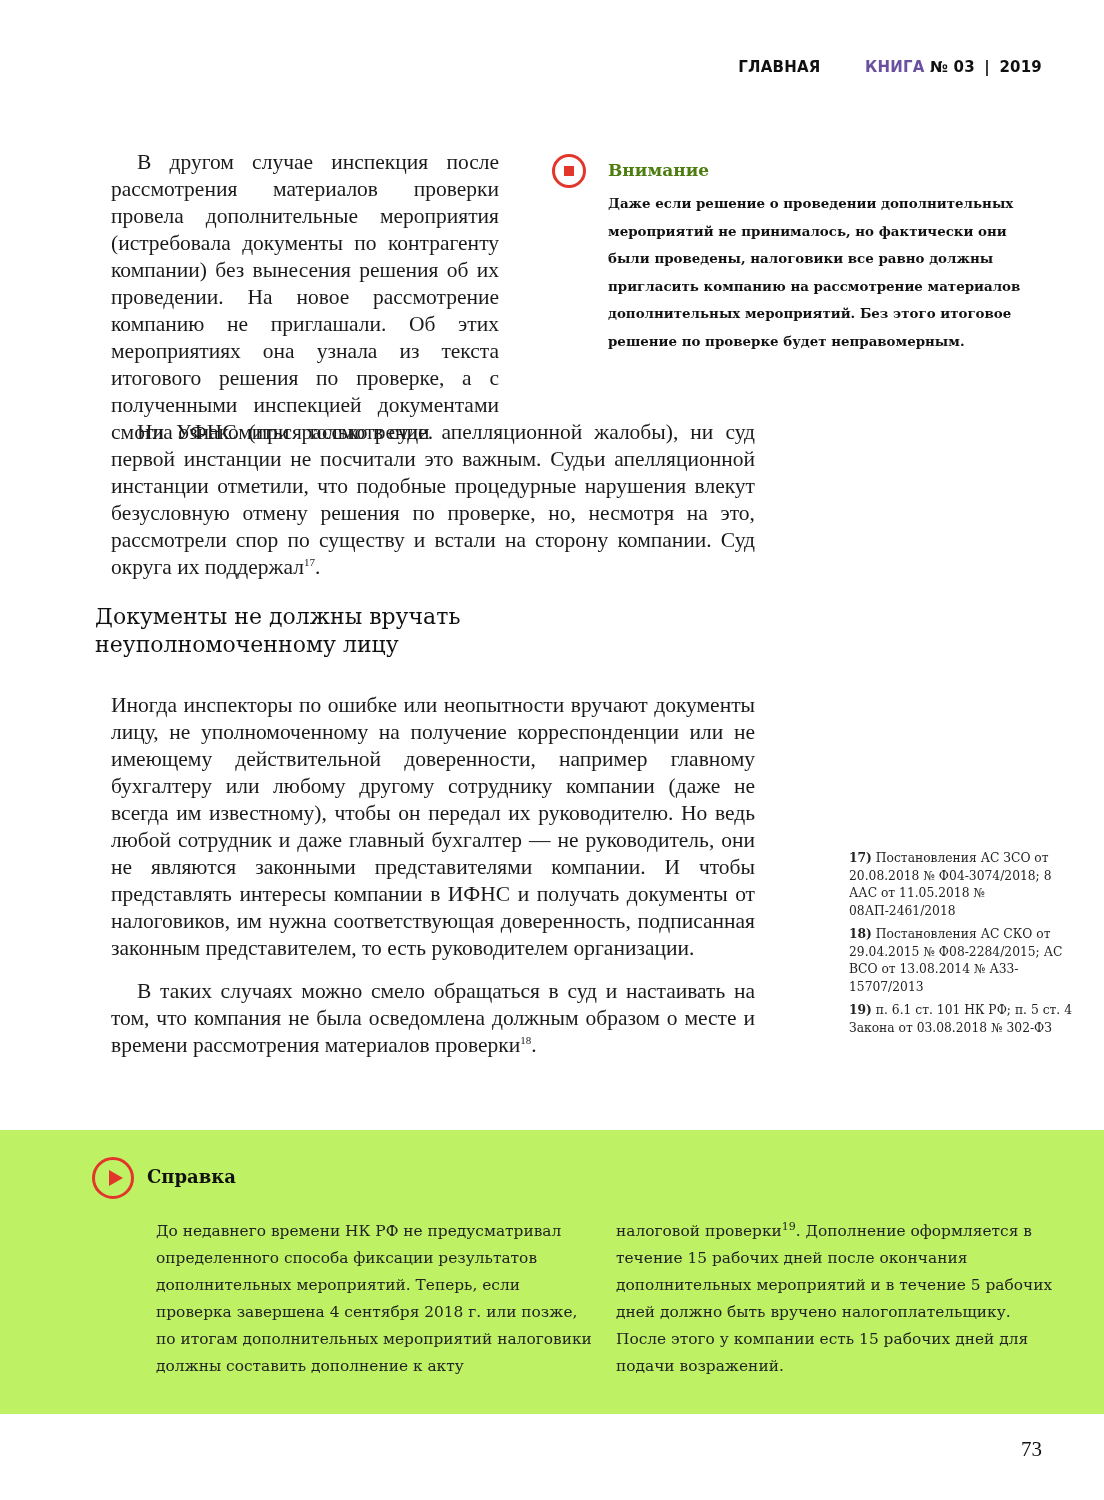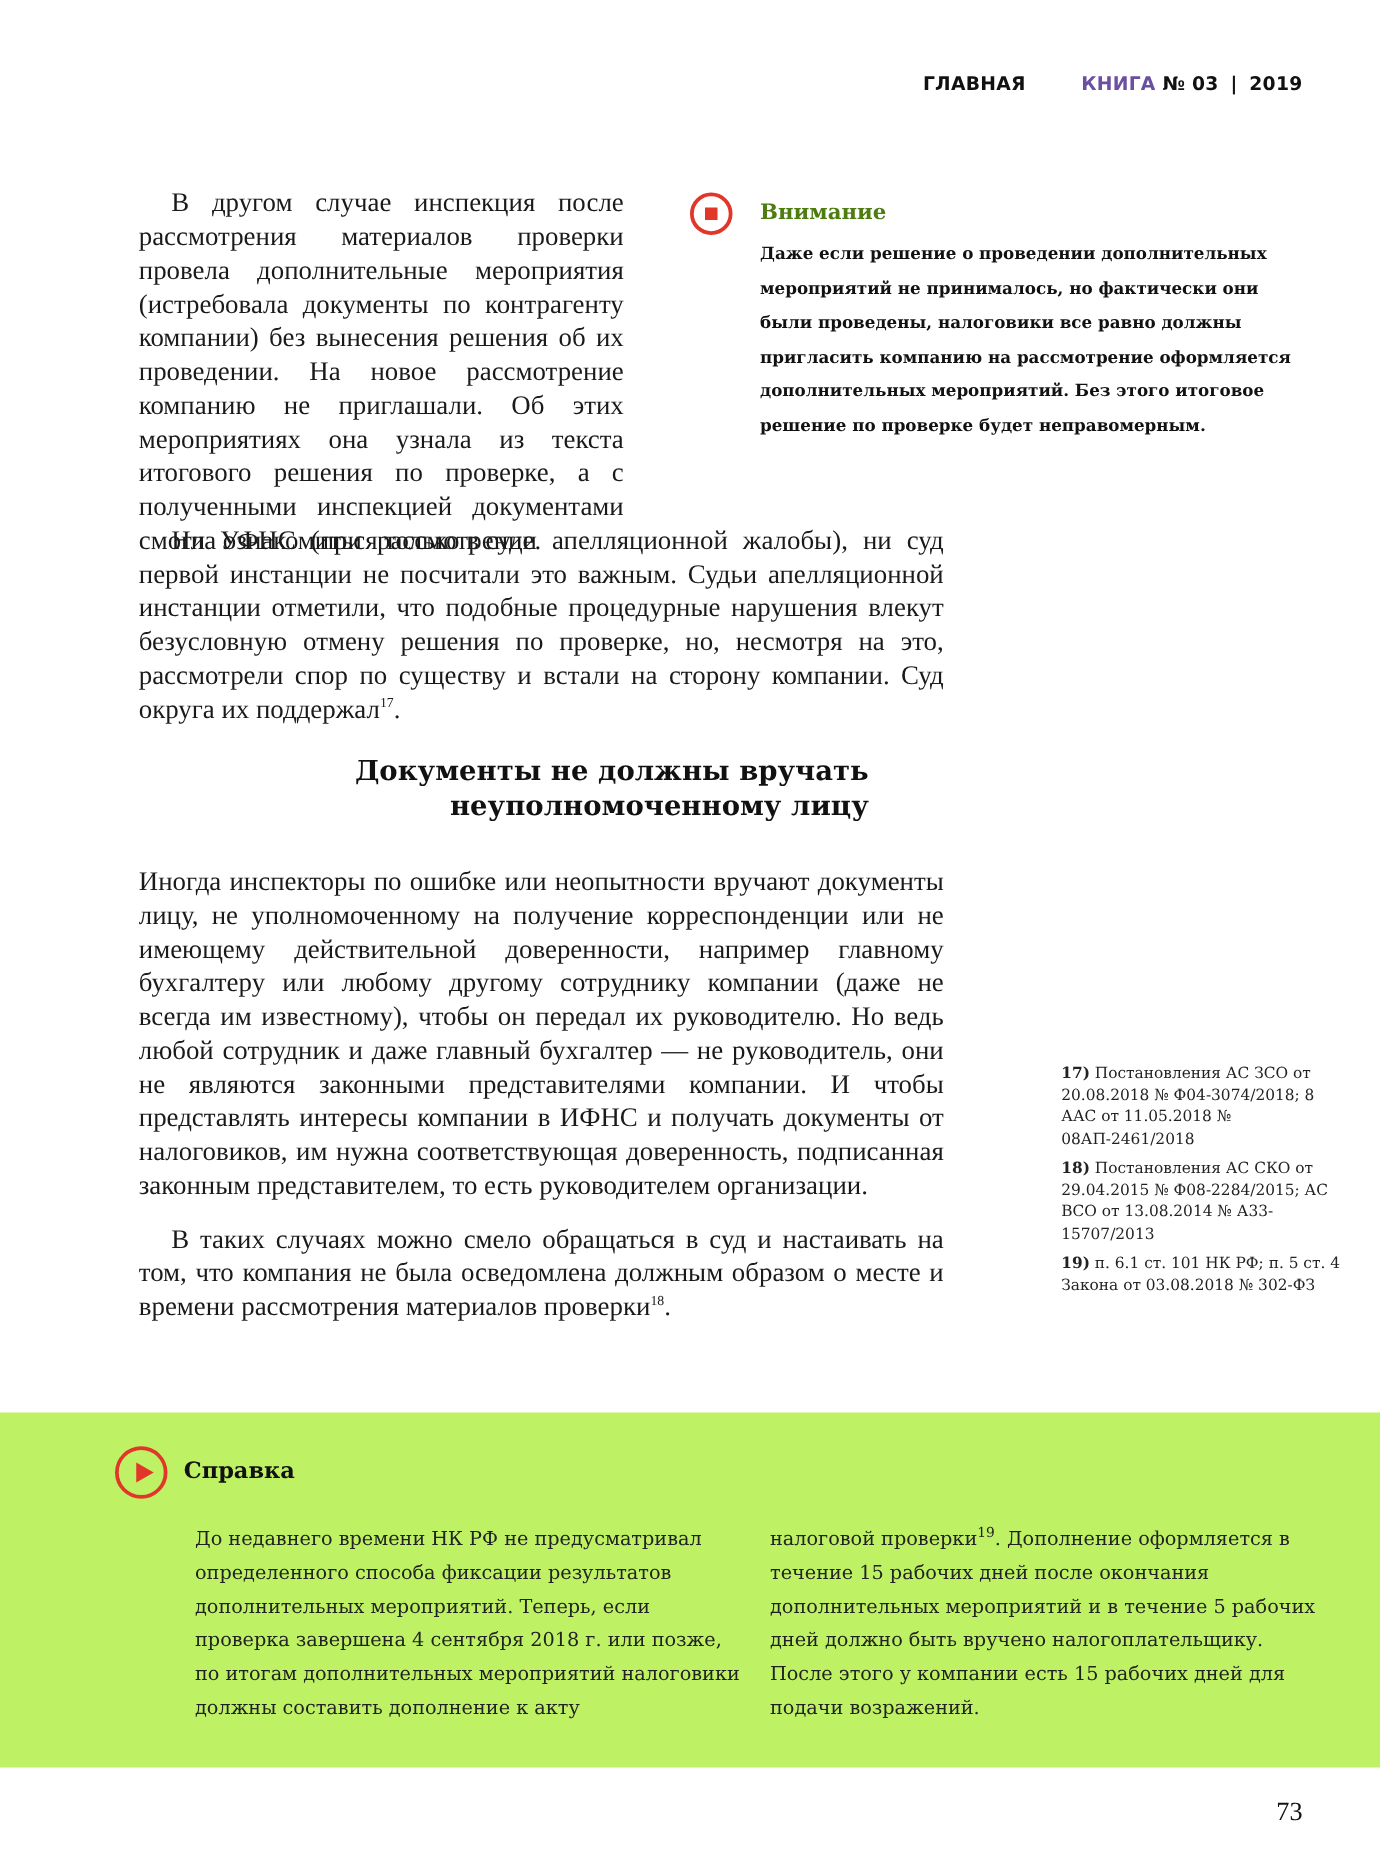--- a/index.html
+++ b/index.html
@@ -23,22 +23,22 @@
   .body-text p { margin: 16px; text-indent: 26px; }
   .body-text p.noindent { text-indent: 0; }
   sup { font-size: 11px; line-height: 0; vertical-align: super; }
 
   #col1 { left: 95px; top: 133px; width: 420px; }
   #col-wide { left: 95px; top: 403px; width: 676px; }
   #section2 { left: 95px; top: 676px; width: 676px; }
 
   .h2 {
     position: absolute; left: 95px; top: 603px; width: 600px;
-    font-family: "DejaVu Serif", serif; font-weight: bold;
-    font-size: 22px; line-height: 28px; color: #111; text-align: right;
+    font-family: "DejaVu Serif", serif; font-weight: normal;
+    font-size: 22px; line-height: 28px; color: #111;
   }
 
   .attention { position: absolute; left: 552px; top: 154px; width: 490px; }
   .attention .icon {
     position: absolute; left: 0; top: 0; width: 34px; height: 34px;
     border: 3px solid #e2362b; border-radius: 50%; box-sizing: border-box;
   }
   .attention .icon::after {
     content: ""; position: absolute; left: 9px; top: 9px; width: 10px; height: 10px; background: #e2362b;
   }
@@ -102,21 +102,21 @@
   <span>2019</span>
 </div>
 
 <div class="body-text" id="col1">
   <p>В другом случае инспекция после рассмотрения материалов проверки провела дополнительные мероприятия (истребовала документы по контрагенту компании) без вынесения решения об их проведении. На новое рассмотрение компанию не приглашали. Об этих мероприятиях она узнала из текста итогового решения по проверке, а с полученными инспекцией документами смогла ознакомиться только в суде.</p>
 </div>
 
 <div class="attention">
   <div class="icon"></div>
   <div class="title">Внимание</div>
-  <div class="text">Даже если решение о проведении дополнительных мероприятий не принималось, но фактически они были проведены, налоговики все равно должны пригласить компанию на рассмотрение оформляется дополнительных мероприятий. Без этого итоговое решение по проверке будет неправомерным.</div>
+  <div class="text">Даже если решение о проведении дополнительных мероприятий не принималось, но фактически они были проведены, налоговики все равно должны пригласить компанию на рассмотрение материалов дополнительных мероприятий. Без этого итоговое решение по проверке будет неправомерным.</div>
 </div>
 
 <div class="body-text" id="col-wide">
   <p><span>Ни УФНС (при рассмотрении апелляционной жалобы), ни суд первой инстанции не посчитали это важным. Судьи апелляционной инстанции отметили, что подобные процедурные нарушения влекут безусловную отмену решения по проверке, но, несмотря на это, рассмотрели спор по существу и встали на сторону компании. Суд округа их поддержал</span><sup>17</sup><span>.</span></p>
 </div>
 
 <div class="h2">
   <div>Документы не должны вручать</div>
   <div>неуполномоченному лицу</div>
 </div>

